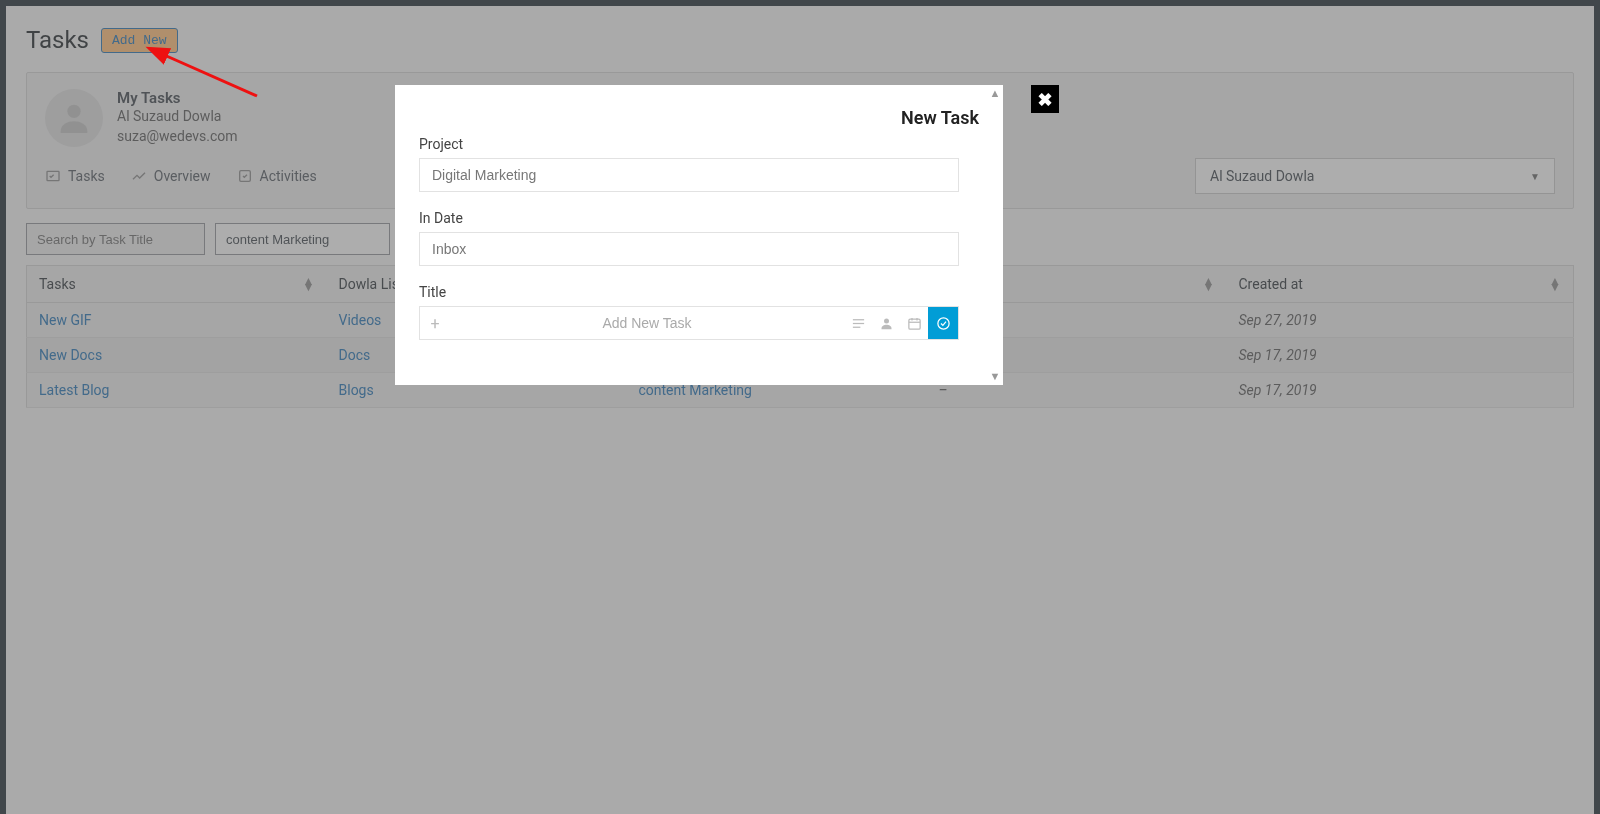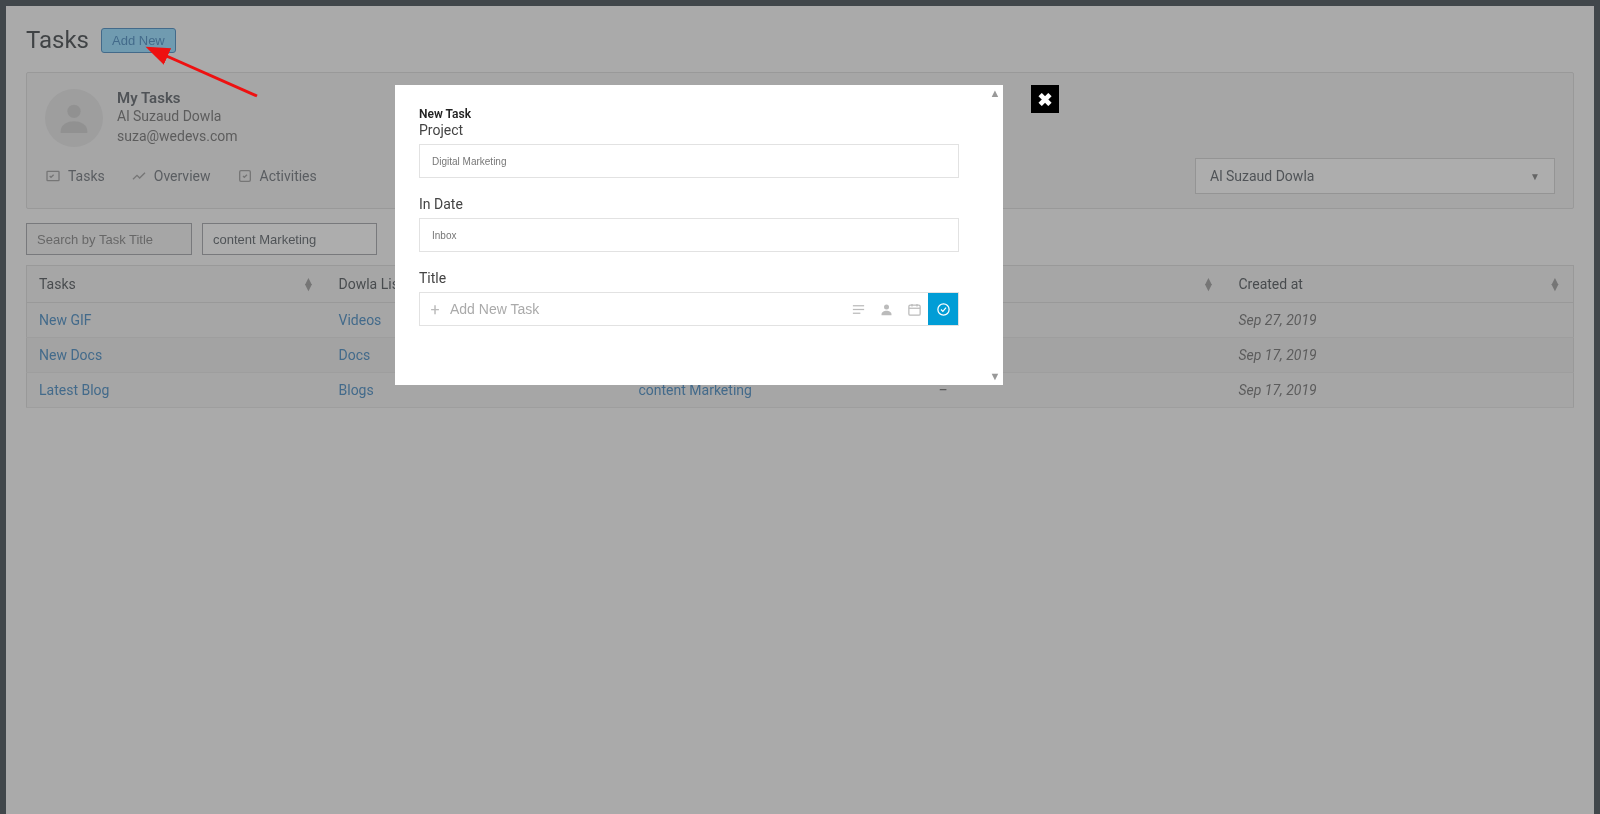--- a/index.html
+++ b/index.html
@@ -3,68 +3,68 @@
 <meta charset="utf-8">
 <style>
 * { box-sizing: border-box; margin: 0; padding: 0; }
 html, body { width: 1600px; height: 814px; font-family: -apple-system, "Segoe UI", Roboto, Arial, sans-serif; overflow: hidden; }
 body { background: #1e2a33; position: relative; }
 
 .page { position: absolute; top: 6px; left: 6px; right: 6px; bottom: 0; background: #f0f0f1; padding: 20px 20px 0 20px; }
 
 .title-row { display: flex; align-items: center; gap: 12px; margin-bottom: 18px; }
 .page-title { font-size: 24px; font-weight: 400; color: #1d2327; }
-.add-new-btn { border: 1px solid #2271b1; background: #7dd3fc; color: #2271b1; font-size: 13px; padding: 4px 10px; border-radius: 3px; cursor: pointer; }
+.add-new-btn { border: 1px solid #2271b1; background: #fdba74; color: #2271b1; font-size: 13px; padding: 4px 10px; border-radius: 3px; cursor: pointer; font-family: Liberation Mono, monospace; }
 
 .card { border: 1px solid #cfcfcf; background: #e8e8e9; border-radius: 2px; padding: 16px 18px 0 18px; margin-bottom: 14px; }
 
 .user-row { display: flex; align-items: flex-start; gap: 14px; margin-bottom: 11px; }
 .avatar { width: 58px; height: 58px; border-radius: 50%; background: #d8d8d8; display: flex; align-items: center; justify-content: center; }
 .avatar svg { width: 40px; height: 40px; fill: #bfbfbf; }
 .uname { font-weight: 600; font-size: 15px; color: #3c434a; }
 .ufull, .uemail { font-size: 14px; color: #555; line-height: 1.4; }
 
 .tabs-row { display: flex; align-items: center; justify-content: space-between; padding-bottom: 14px; }
 .tabs { display: flex; gap: 26px; }
 .tab { display: flex; align-items: center; gap: 7px; color: #50575e; font-size: 14px; cursor: pointer; }
 .tab svg { width: 16px; height: 16px; fill: #888; }
 .user-select { width: 360px; height: 36px; border: 1px solid #c5c5c5; background: #f6f7f7; display: flex; align-items: center; justify-content: space-between; padding: 0 14px; font-size: 14px; color: #3c434a; cursor: pointer; }
 .user-select .caret { font-size: 10px; color: #666; }
 
 .filter-row { display: flex; gap: 10px; margin-bottom: 10px; }
 .search-input, .filter-input { height: 32px; border: 1px solid #8c8f94; padding: 0 10px; font-size: 13px; background: #e8e8e9; color: #3c434a; }
-.search-input { width: 166px; }
+.search-input { width: 179px; }
 .search-input::placeholder { color: #6b6b6b; }
 .filter-input { width: 175px; background: #f6f7f7; }
 
 table { width: 100%; border-collapse: collapse; background: #e8e8e9; border: 1px solid #cfcfcf; }
 th { text-align: left; font-weight: 400; font-size: 14px; color: #2c3338; padding: 10px 12px; border-bottom: 1px solid #cfcfcf; position: relative; }
 th .sort { position: absolute; right: 12px; top: 50%; transform: translateY(-50%); font-size: 12px; color: #888; line-height: 6px; }
 td { padding: 9px 12px; font-size: 14px; border-bottom: 1px solid #d9d9d9; }
 tr:nth-child(even) td { background: #e2e2e3; }
 .link { color: #2271b1; cursor: pointer; }
 .muted { color: #555; font-style: italic; }
 
 
 .overlay { position: absolute; inset: 0; background: rgba(100,100,100,0.5); }
 
 .modal-wrap { position: absolute; left: 395px; top: 85px; width: 636px; }
 .modal { background: #fff; width: 608px; min-height: 300px; padding: 22px 24px 20px 24px; position: relative; }
 .modal-sb { position: absolute; right: 0; top: 0; bottom: 0; width: 16px; display: flex; flex-direction: column; justify-content: space-between; padding: 2px 0; }
 .modal-sb span { font-size: 11px; color: #999; text-align: center; }
 .close-btn { position: absolute; top: 0; right: -28px; width: 28px; height: 28px; background: #000; color: #fff; display: flex; align-items: center; justify-content: center; cursor: pointer; font-size: 18px; font-weight: bold; }
 
-.modal-title { text-align: left; font-size: 12px; font-weight: 600; color: #222; margin-bottom: 1px; }
+.modal-title { text-align: right; font-size: 18px; font-weight: 600; color: #222; margin-bottom: 8px; }
 .field-label { font-size: 14px; color: #444; margin-bottom: 6px; }
-.field-input { width: 540px; height: 34px; border: 1px solid #e2e2e2; padding: 0 12px; font-size: 10px; color: #777; background: #fff; margin-bottom: 18px; }
+.field-input { width: 540px; height: 34px; border: 1px solid #e2e2e2; padding: 0 12px; font-size: 14px; color: #777; background: #fff; margin-bottom: 18px; }
 .field-input::placeholder { color: #aaa; }
 
 .task-input-row { width: 540px; height: 34px; border: 1px solid #e2e2e2; display: flex; align-items: center; }
 .task-input-row .plus { width: 30px; text-align: center; color: #bbb; font-size: 16px; }
-.task-input-row input { flex: 1; border: none; outline: none; font-size: 14px; color: #555; }
+.task-input-row input { flex: 1; border: none; outline: none; font-size: 14px; color: #555; text-align: center; }
 .task-input-row input::placeholder { color: #aaa; }
 .ti-icon { width: 28px; height: 32px; display: flex; align-items: center; justify-content: center; color: #bbb; }
 .ti-icon svg { width: 15px; height: 15px; fill: #bbb; }
 .ti-submit { width: 30px; height: 32px; background: #019dd6; display: flex; align-items: center; justify-content: center; }
 .ti-submit svg { width: 15px; height: 15px; fill: #fff; }
 
 
 .arrow { position: absolute; left: 152px; top: 48px; pointer-events: none; }
 .arrow svg { overflow: visible; }
 </style>

